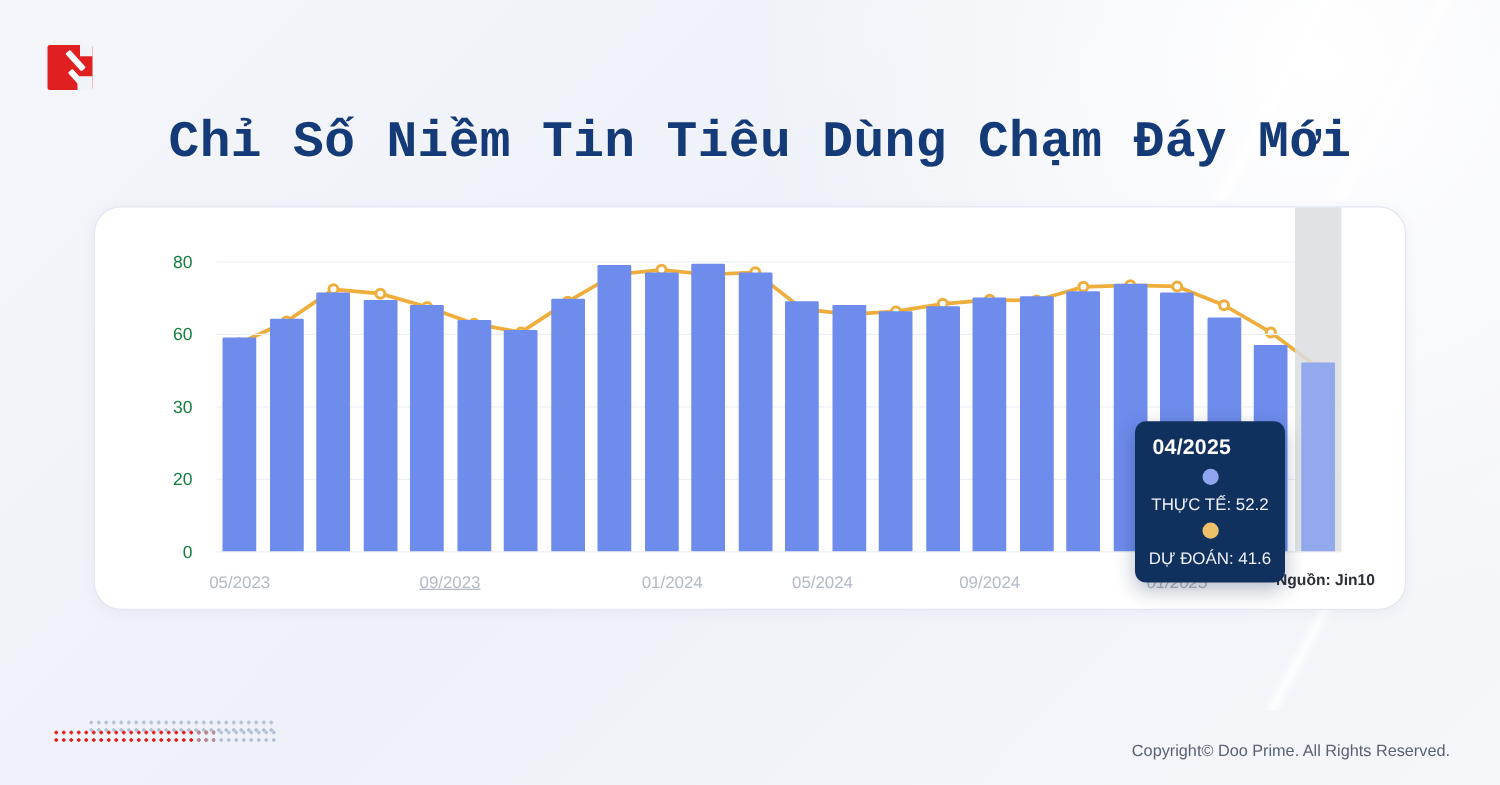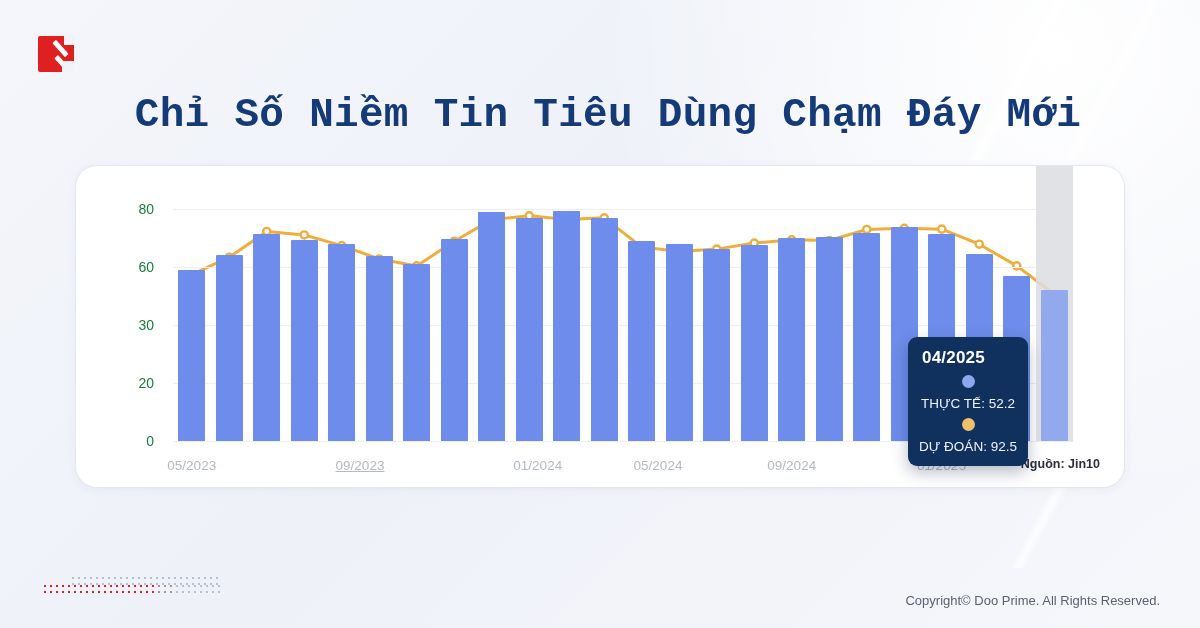--- a/index.html
+++ b/index.html
@@ -254,21 +254,21 @@
   </div>
 
   <div class="tooltip">
     <div class="tt-title">04/2025</div>
     <div class="tt-row">
       <span class="tt-dot" id="ttDotA" style="background: rgb(143, 165, 238);"></span>
       <span>THỰC TẾ: 52.2</span>
     </div>
     <div class="tt-row">
       <span class="tt-dot" id="ttDotF" style="background: rgb(239, 192, 106);"></span>
-      <span>DỰ ĐOÁN: 92.5</span>
+      <span>DỰ ĐOÁN: 41.6</span>
     </div>
   </div>
 
 
   <div class="deco">
     <div class="dots grey1"></div>
     <div class="dots red"></div>
     <div class="dots grey2"></div>
   </div>
 

